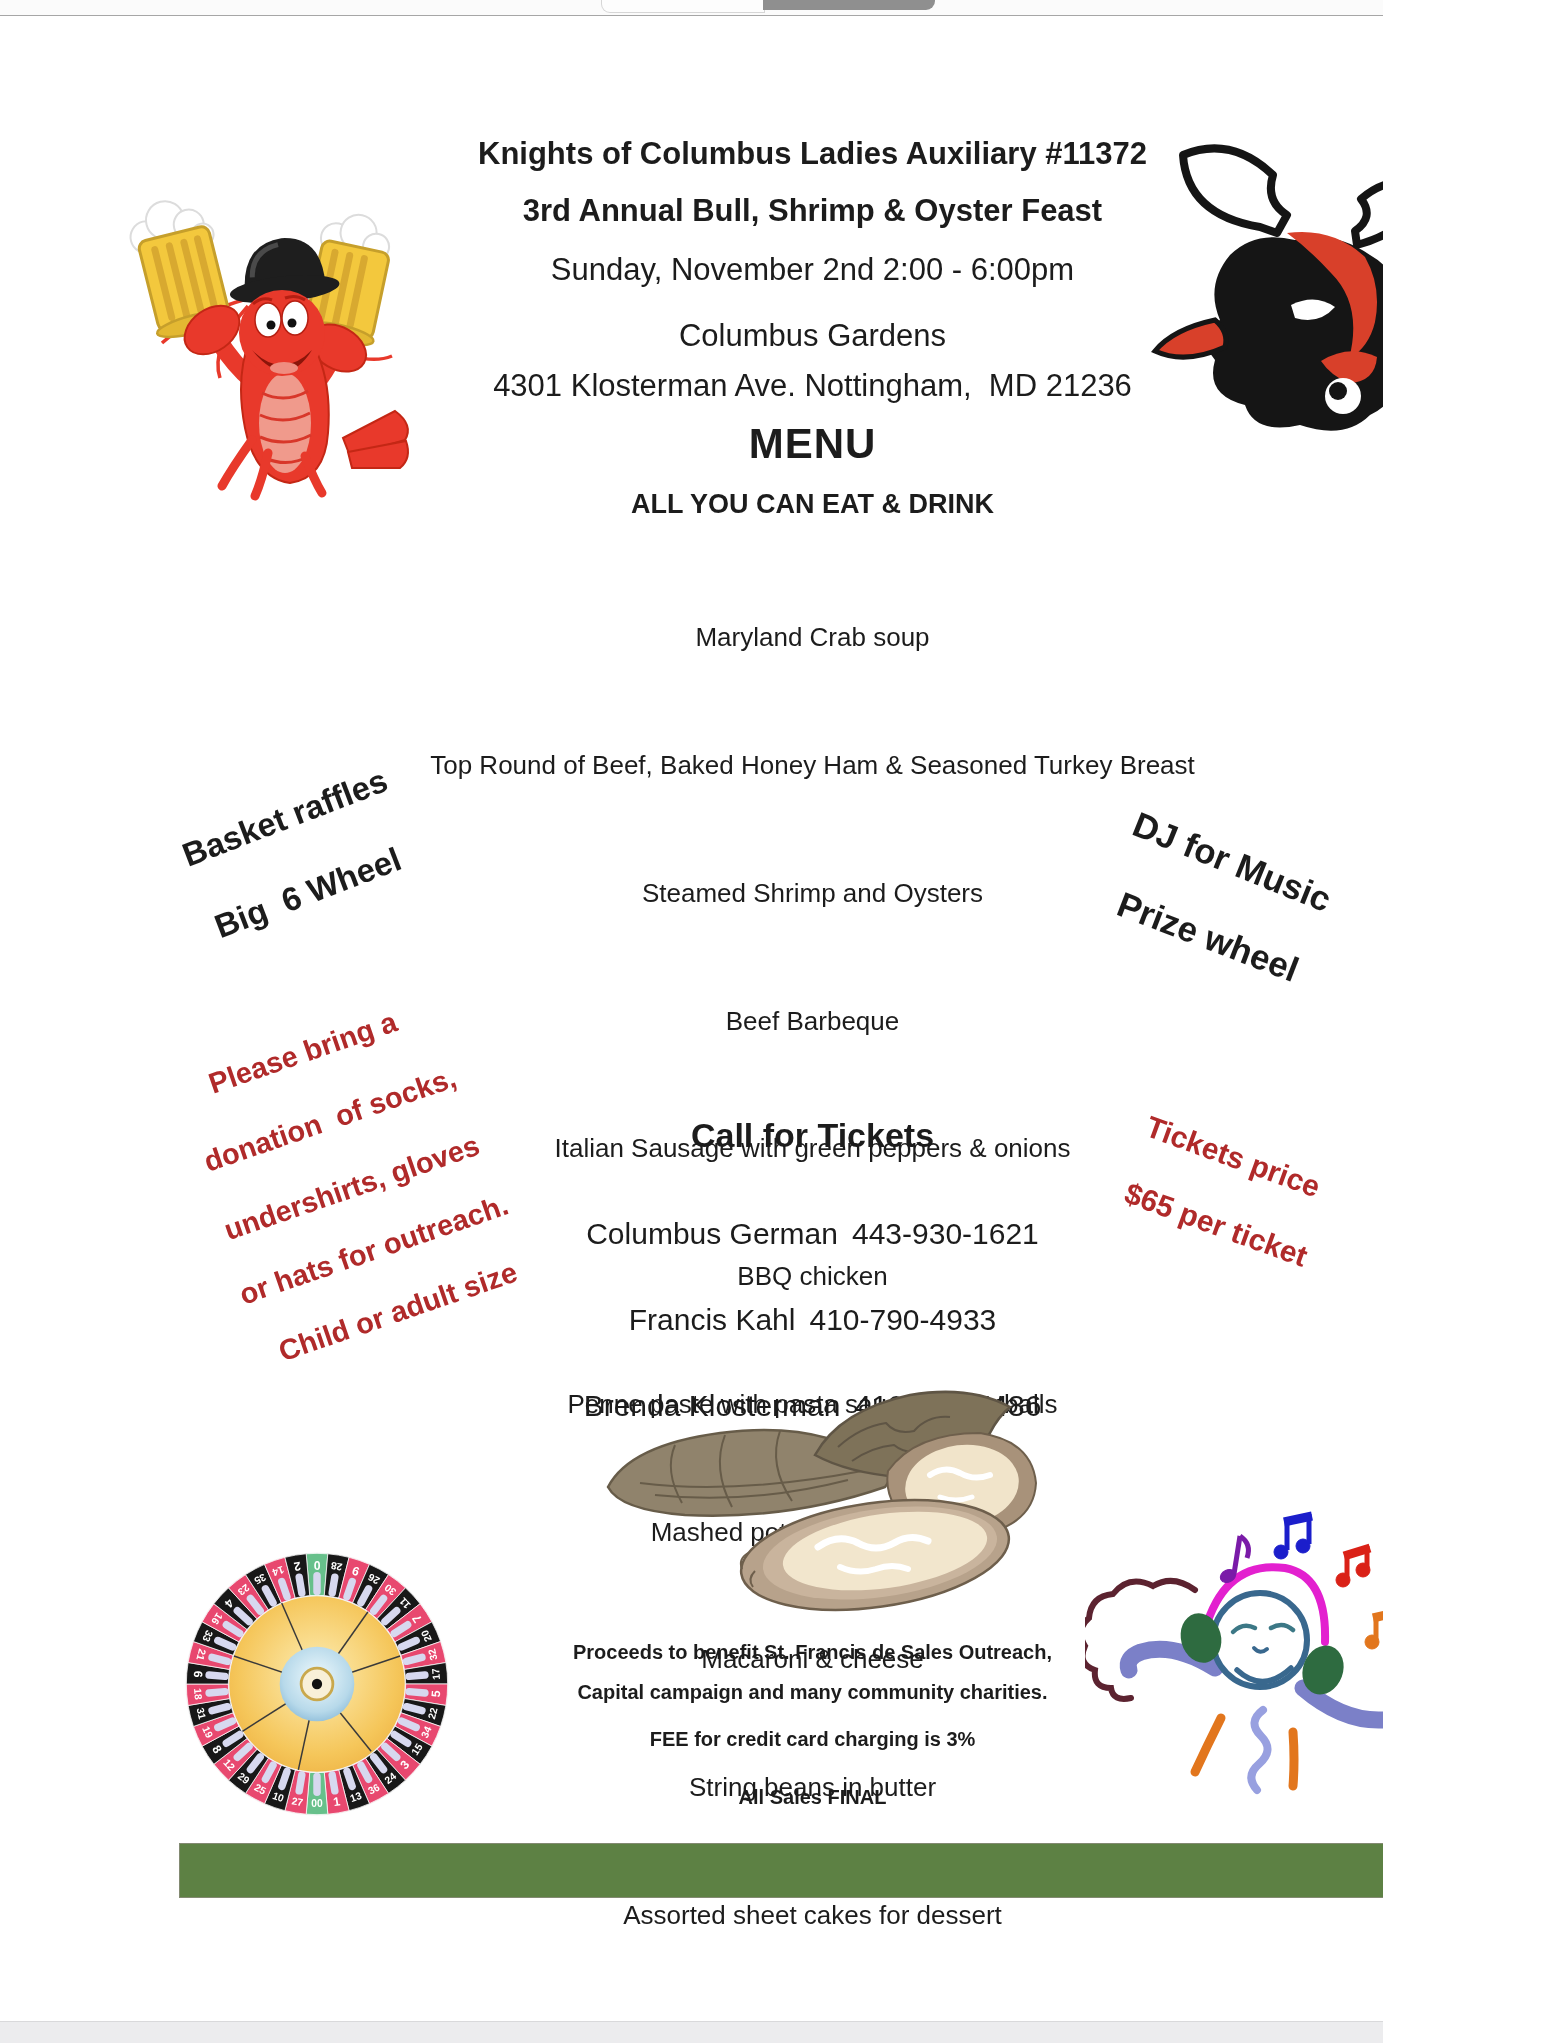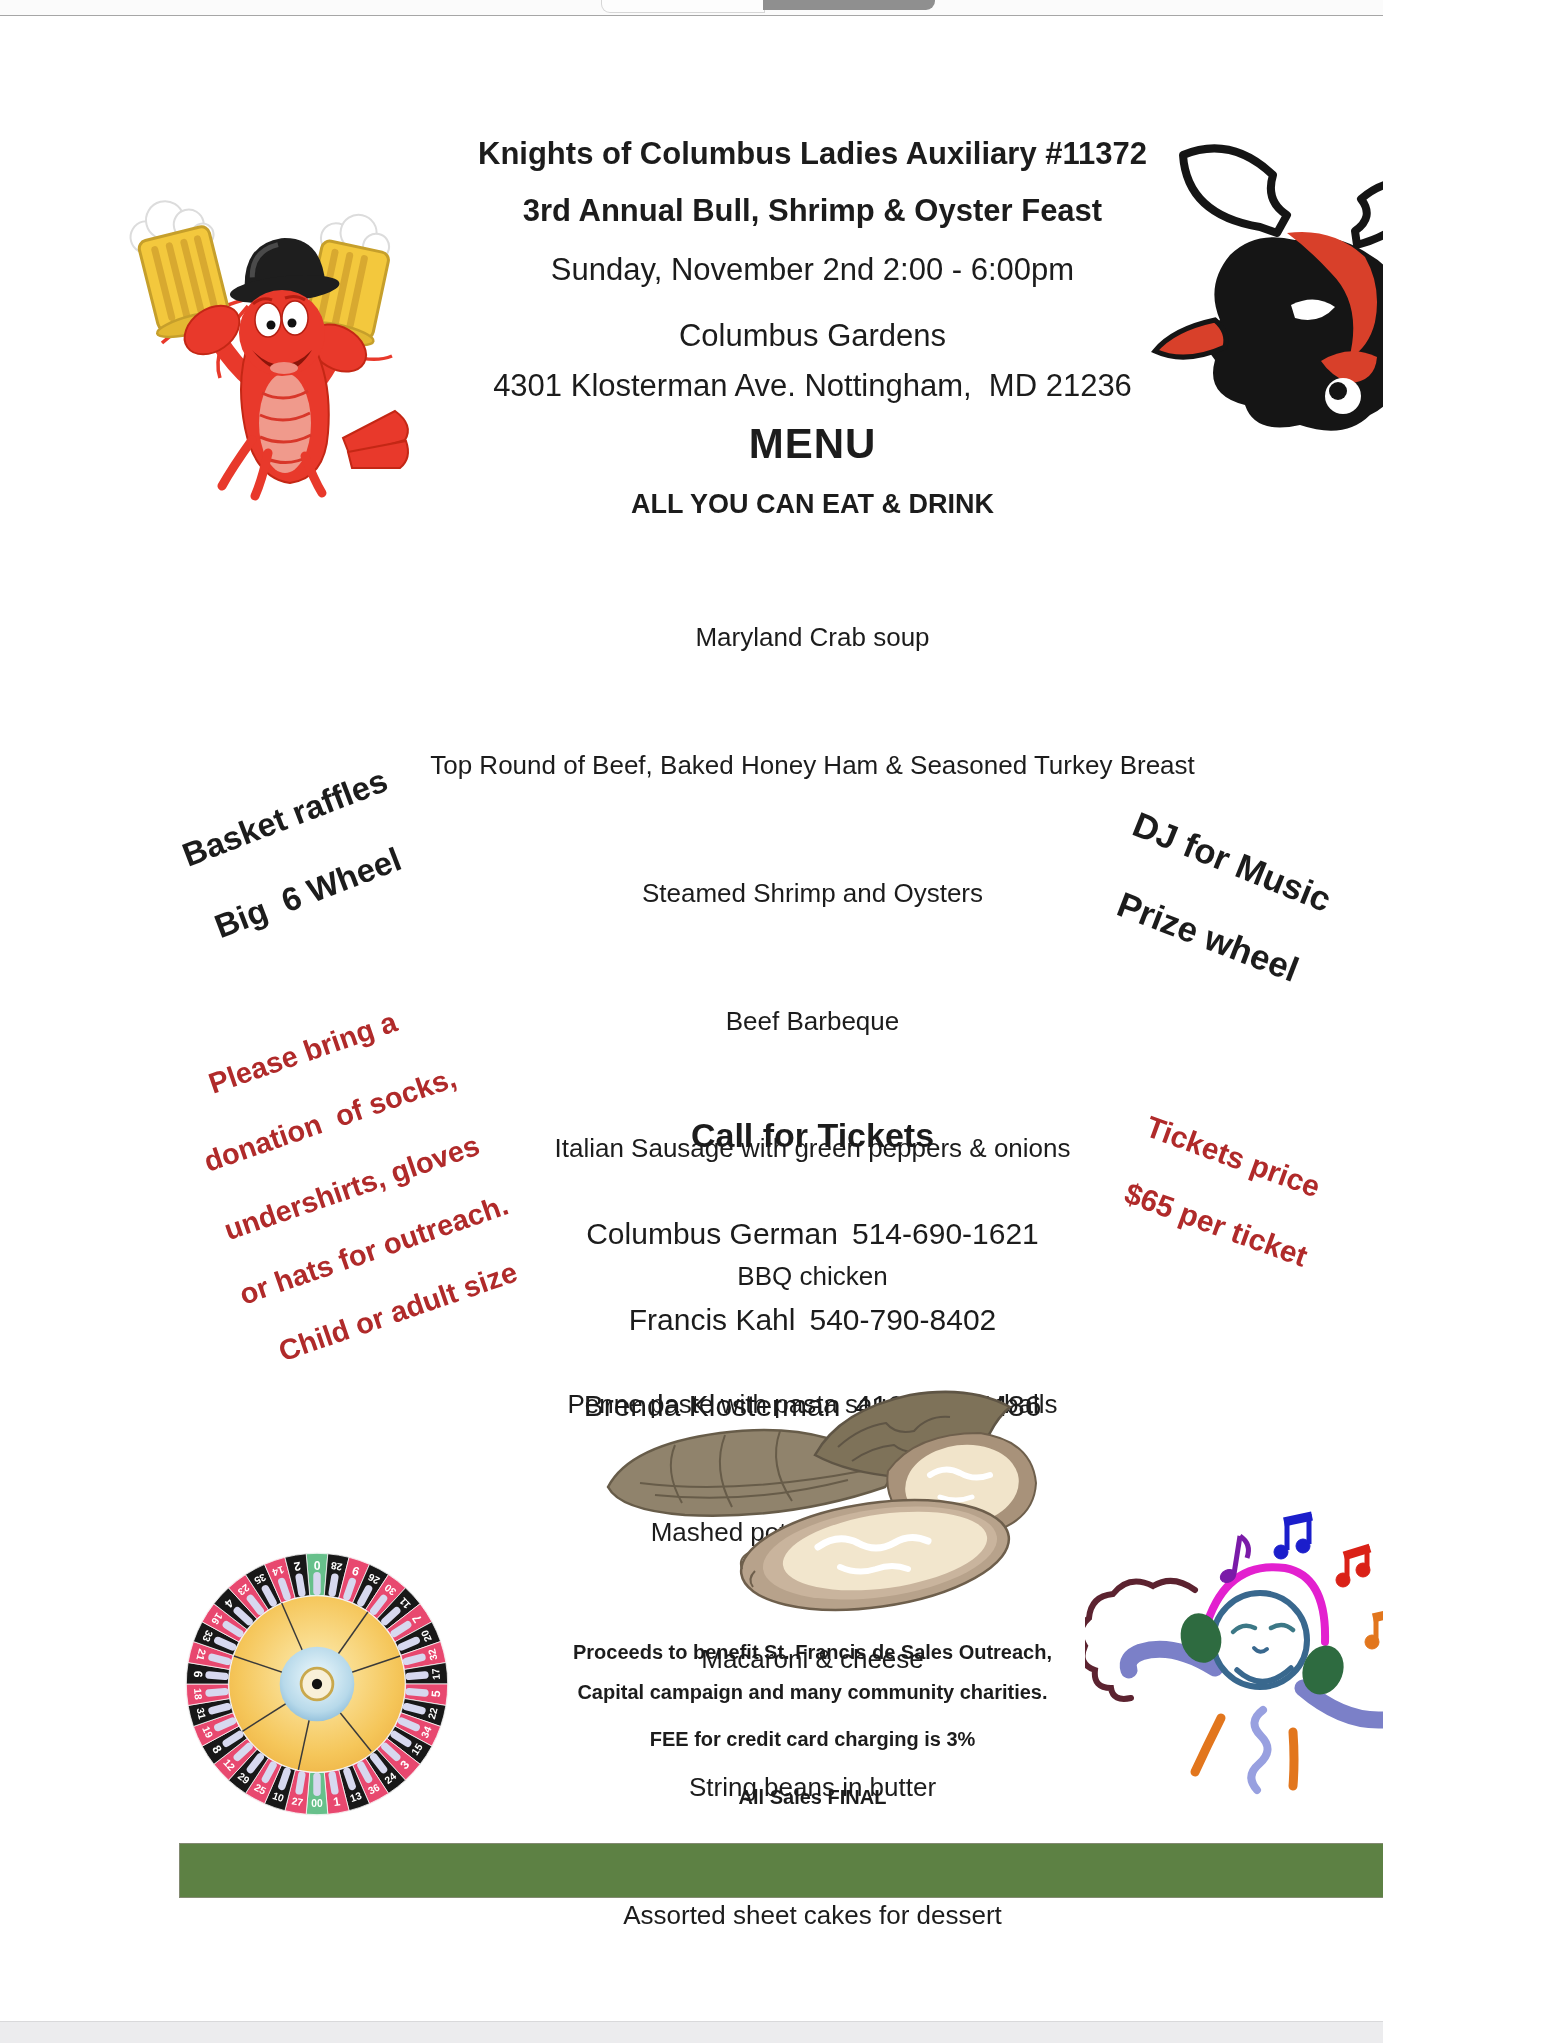--- a/index.html
+++ b/index.html
@@ -156,25 +156,25 @@
   <div class="rot" style="left:1232px;top:862px;--a:22deg;font-size:35px;">DJ for Music</div>
   <div class="rot" style="left:1208px;top:937px;--a:21deg;font-size:35px;">Prize wheel</div>
 
   <div class="rot red" style="left:1233px;top:1157px;--a:20deg;font-size:30px;">Tickets price</div>
   <div class="rot red" style="left:1216px;top:1225px;--a:20deg;font-size:30px;">$65 per ticket</div>
 
   <div class="ctr call-title">Call for Tickets</div>
   <div class="ctr contacts">
     <div class="contact-line">
       <span>Columbus German</span>
-      <span>514-690-1621</span>
+      <span>443-930-1621</span>
     </div>
     <div class="contact-line">
       <span>Francis Kahl</span>
-      <span>540-790-8402</span>
+      <span>410-790-4933</span>
     </div>
     <div class="contact-line">
       <span>Brenda Klosterman</span>
       <span>410-808-5486</span>
     </div>
   </div>
 
   <svg class="art" style="left:590px;top:1375px;" width="455" height="240" viewBox="0 0 455 240">
     <path d="M18,112 Q40,70 130,58 Q230,45 290,88 Q305,100 295,112 Q200,145 95,140 Q30,135 18,112 Z" fill="#90836c" stroke="#675c49" stroke-width="2.5"></path>
     <path d="M50,108 Q145,120 272,96" stroke="#675c49" stroke-width="2" fill="none"></path>

